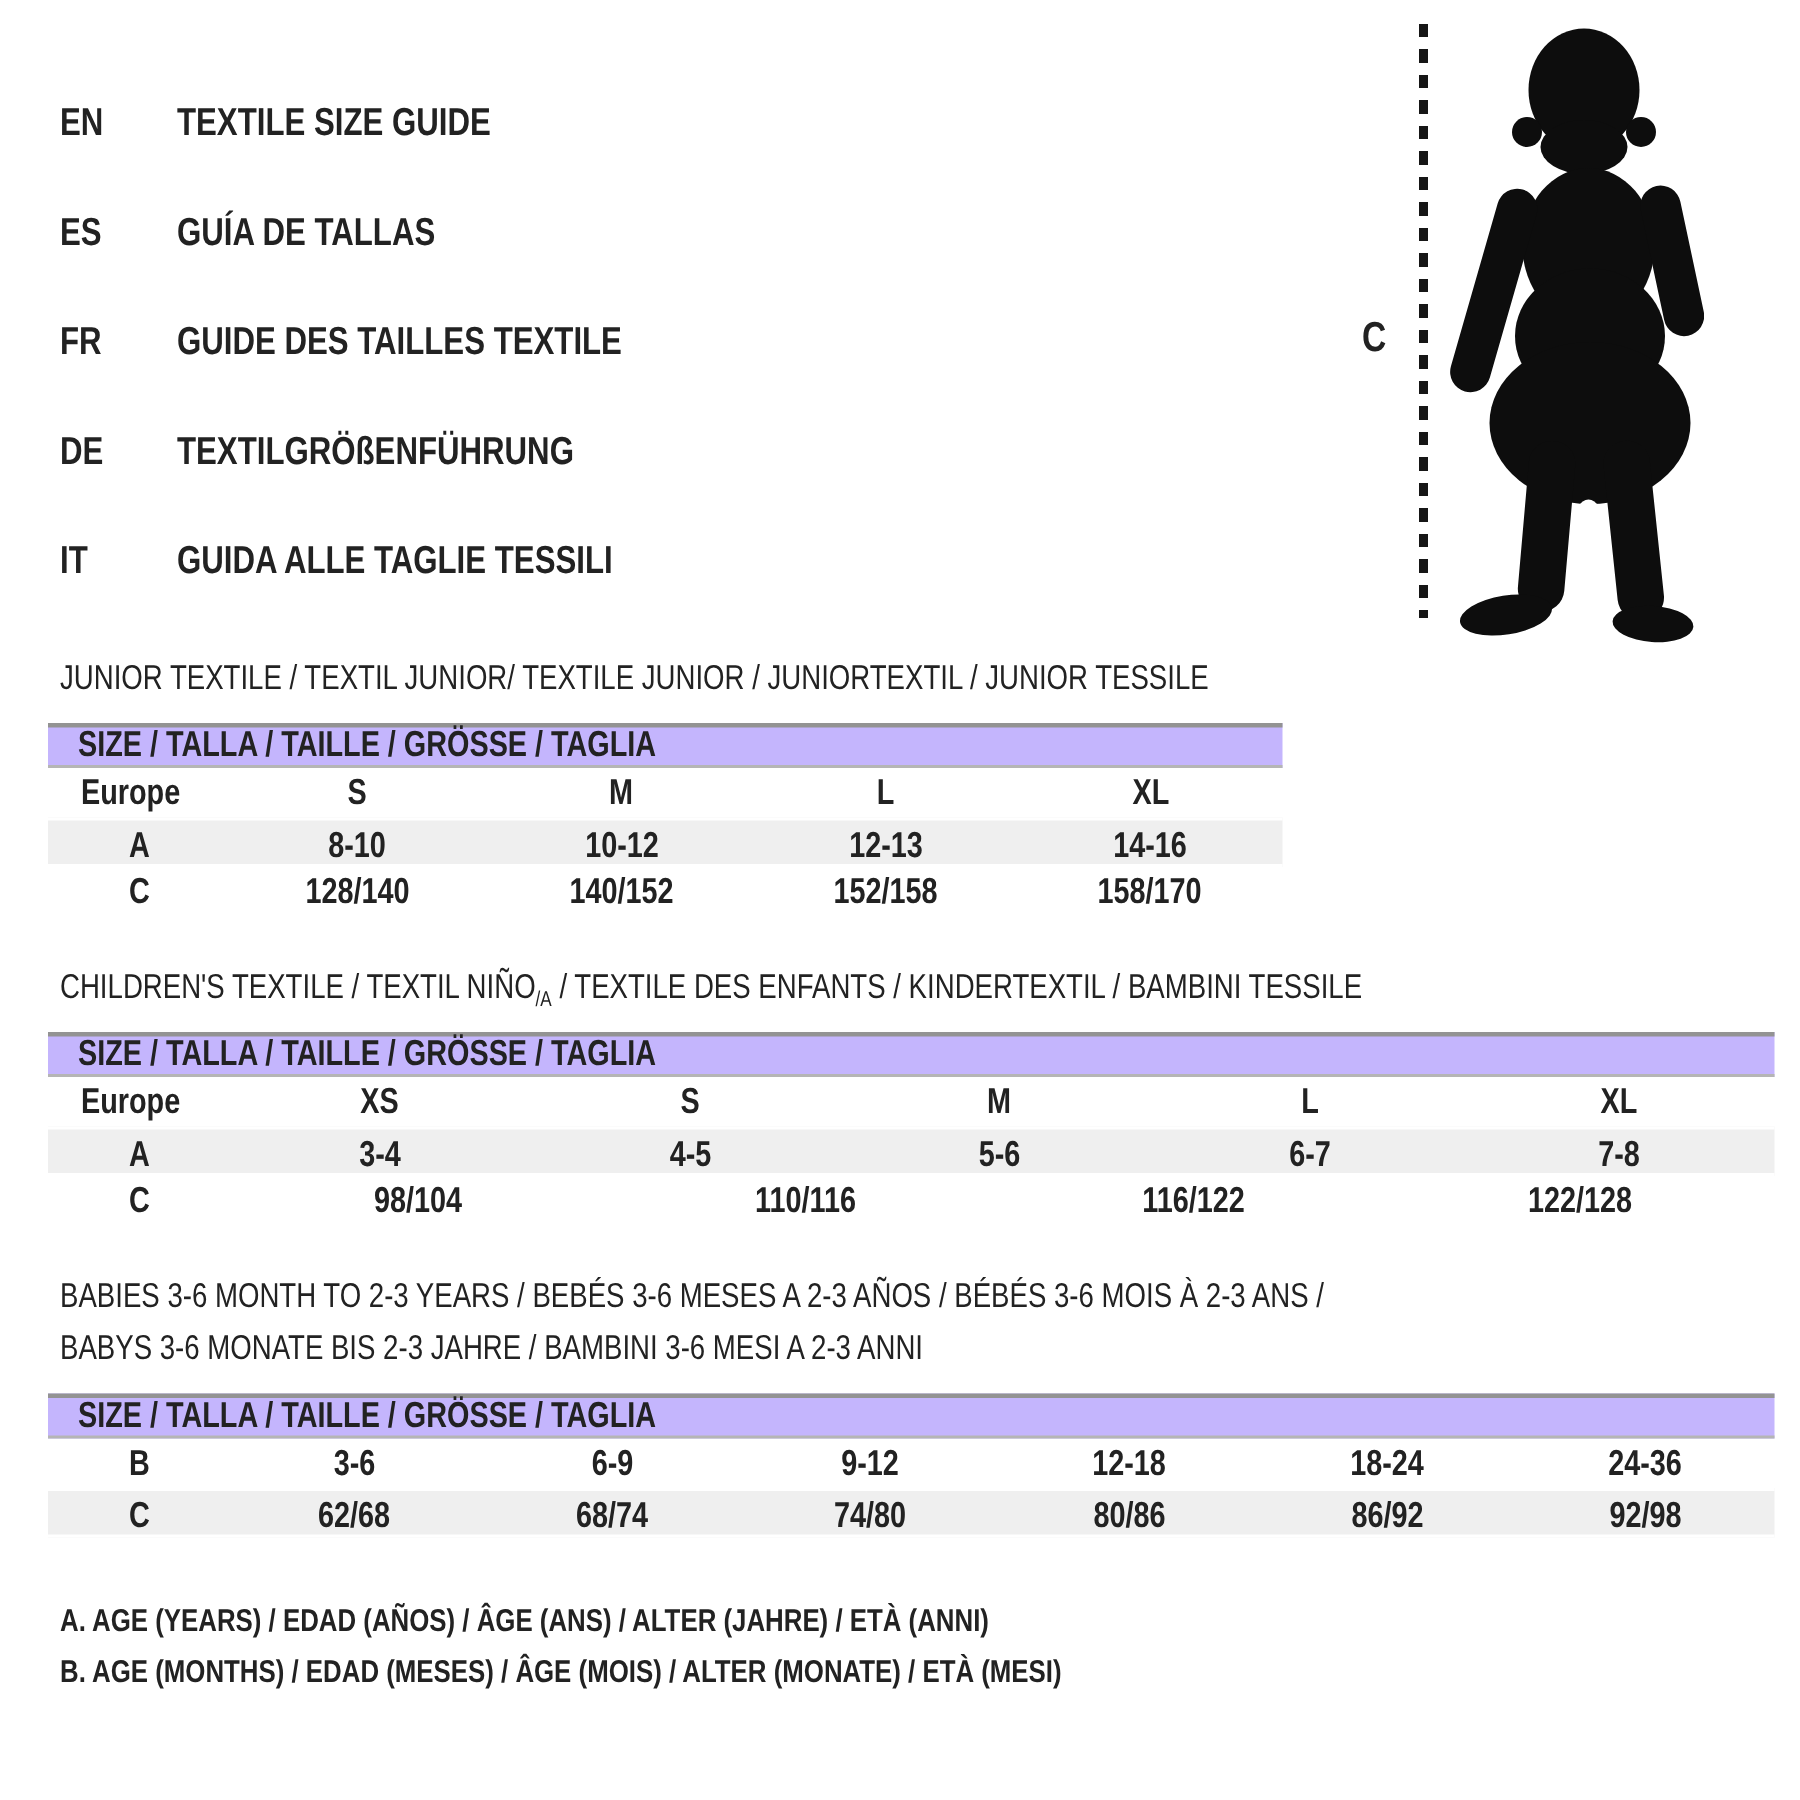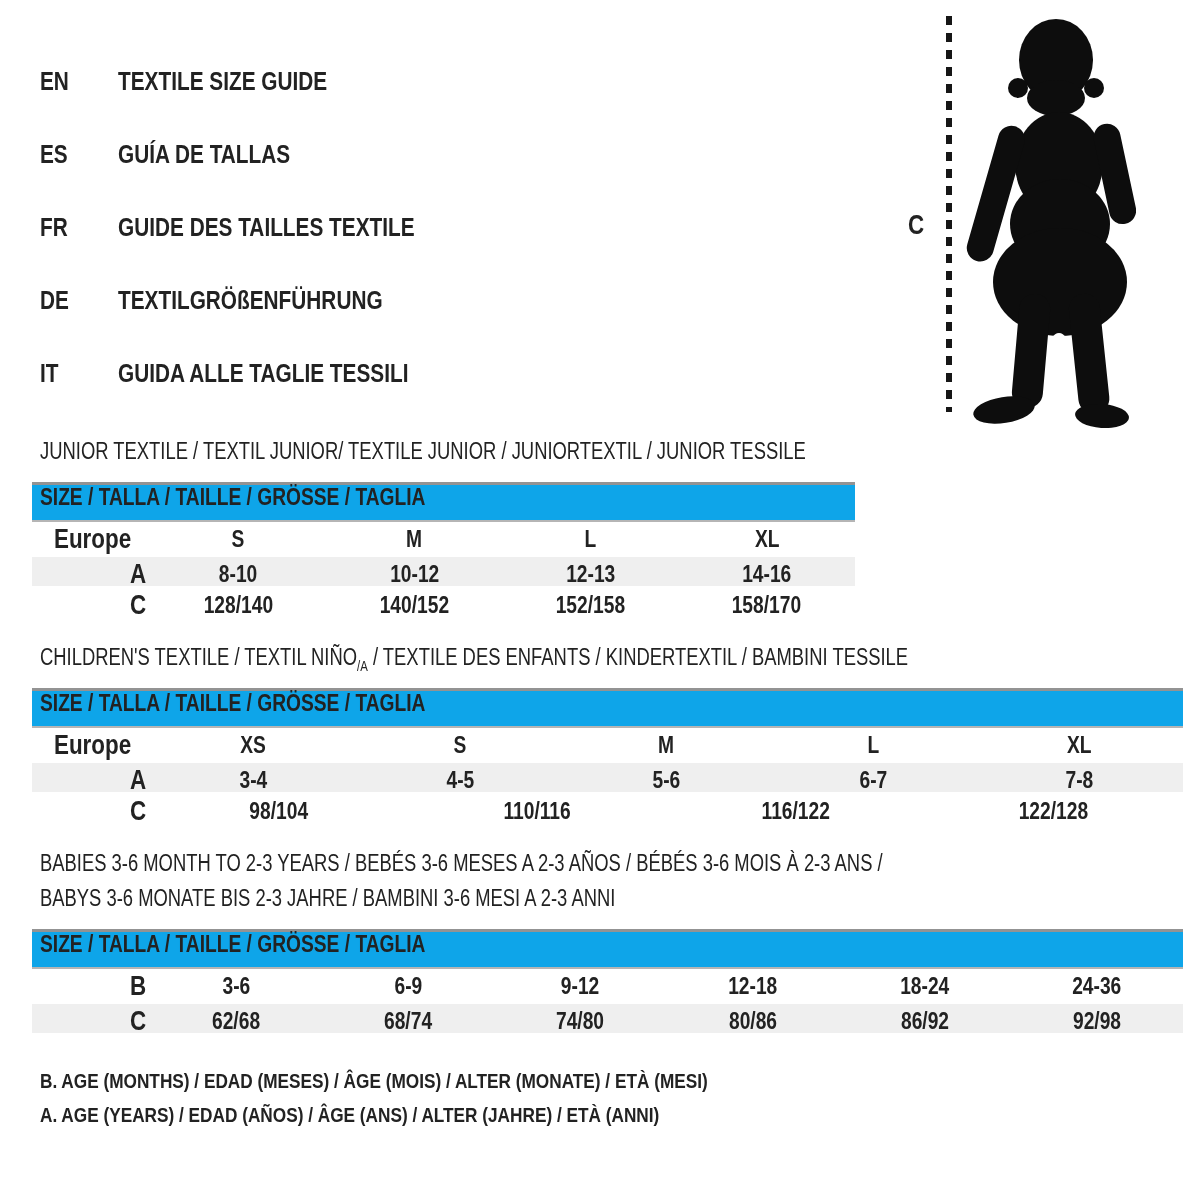--- a/index.html
+++ b/index.html
@@ -41,36 +41,36 @@
 
   .t-title {
     margin: 0; padding-left: 8px;
     font-size: 23px; line-height: 35px; height: 35px;
     white-space: nowrap; font-weight: normal;
   }
   .sub-seg { font-size: 0.62em; vertical-align: sub; }
 
   .size-bar {
     margin-top: 13px;
-    height: 40px; box-sizing: border-box;
-    background: #0ea5e9;
+    height: 30px; box-sizing: border-box;
+    background: #c4b5fd;
     border-top: 3px solid #939393;
     border-bottom: 2px solid #b5b5b5;
-    padding-left: 8px;
+    padding-left: 20px;
     font-size: 24px; line-height: 24px;
     white-space: nowrap;
   }
 
   .trow { display: flex; height: 33px; line-height: 33px; box-sizing: border-box; }
   .trow:nth-child(even) {
     background: #efefef;
     border-top: 2px solid #ffffff;
     border-bottom: 2px solid #ffffff;
   }
-  .tcell-label { width: 110px; padding-left: 8px; text-align: right; font-size: 28px; overflow: visible; }
+  .tcell-label { width: 110px; padding-left: 8px; text-align: center; font-size: 24px; overflow: visible; }
   .tcell { flex: 1; text-align: center; font-size: 24px; overflow: visible; }
 
   
   .legend-block { position: absolute; left: 40px; top: 1064px; }
   .legend-line  { height: 34px; line-height: 34px; font-size: 21px; white-space: nowrap; }
   .legend-line .cx { transform: scaleX(0.82); }
 </style>
 </head>
 <body>
 
@@ -216,20 +216,20 @@
           <div class="tcell"><span class="cx cx-c">74/80</span></div>
           <div class="tcell"><span class="cx cx-c">80/86</span></div>
           <div class="tcell"><span class="cx cx-c">86/92</span></div>
           <div class="tcell"><span class="cx cx-c">92/98</span></div>
         </div>
       </div>
   </section>
 
   <div class="legend-block">
     <div class="legend-line">
+      <span class="cx cx-l">A. AGE (YEARS) / EDAD (AÑOS) / ÂGE (ANS) / ALTER (JAHRE) / ETÀ (ANNI)</span>
+    </div>
+    <div class="legend-line">
       <span class="cx cx-l">B. AGE (MONTHS) / EDAD (MESES) / ÂGE (MOIS) / ALTER (MONATE) / ETÀ (MESI)</span>
     </div>
-    <div class="legend-line">
-      <span class="cx cx-l">A. AGE (YEARS) / EDAD (AÑOS) / ÂGE (ANS) / ALTER (JAHRE) / ETÀ (ANNI)</span>
-    </div>
   </div>
 
 </div>
 
 </body></html>

